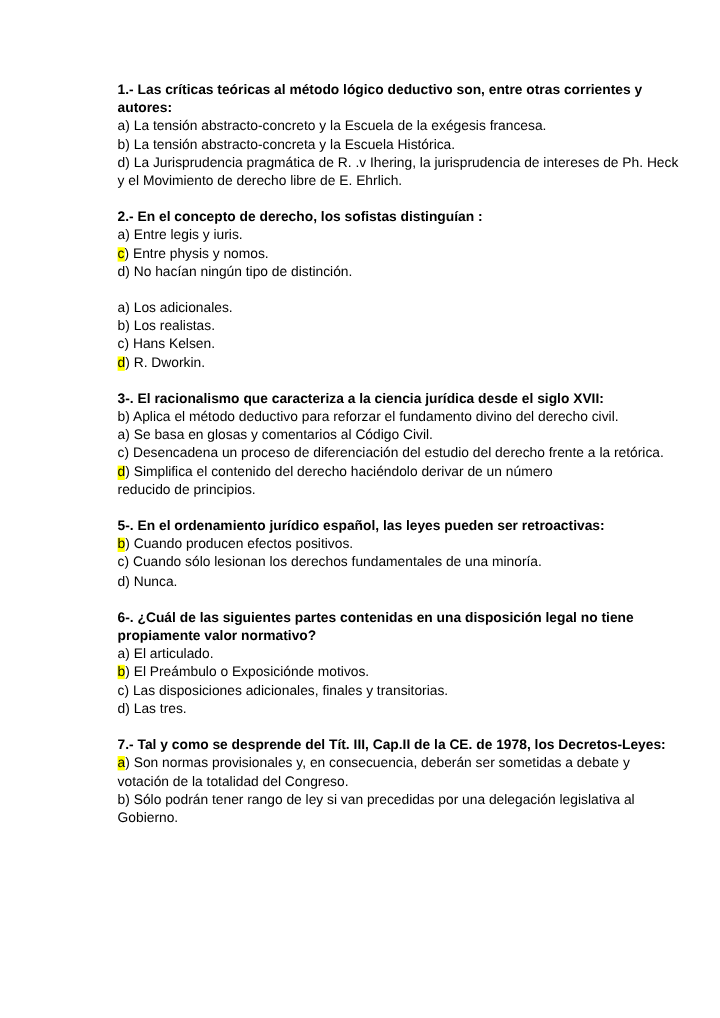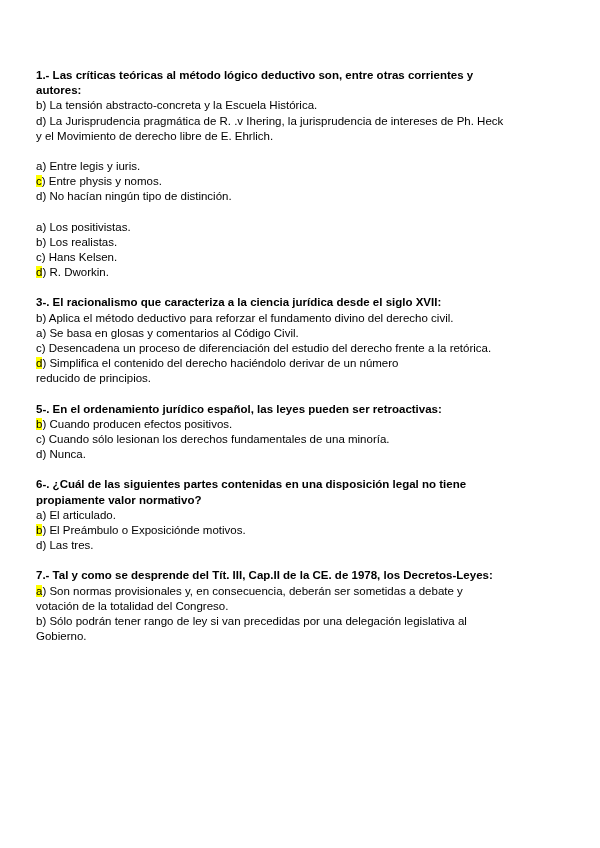--- a/index.html
+++ b/index.html
@@ -9,21 +9,21 @@
   }
   body {
     width: 600px;
     height: 848px;
     overflow: hidden;
   }
   .page {
     box-sizing: border-box;
     width: 600px;
     height: 848px;
-    padding: 68px 40px 0 36px;
+    padding: 68px 40px 0 98px;
     font-family: "Liberation Sans", "DejaVu Sans", sans-serif;
     font-size: 11.5px;
     line-height: 15.2px;
     color: #000000;
   }
   .question {
     margin: 0 0 15px 0;
   }
   .q-title {
     font-weight: 700;
@@ -40,31 +40,33 @@
   }
 </style>
 </head>
 <body style="background: rgb(255, 255, 255);">
 
 <div class="page" style="color: rgb(0, 0, 0);">
   <div class="questions">
       <div class="question">
         <div class="q-title">1.- Las críticas teóricas al método lógico deductivo son, entre otras corrientes y
 autores:</div>
+        <div class="option"><span class="opt-letter">a</span><span>) La tensión abstracto-concreto y la Escuela de la exégesis francesa.</span></div>
         <div class="option"><span class="opt-letter">b</span><span>) La tensión abstracto-concreta y la Escuela Histórica.</span></div>
         <div class="option"><span class="opt-letter">d</span><span>) La Jurisprudencia pragmática de R. .v Ihering, la jurisprudencia de intereses de Ph. Heck
 y el Movimiento de derecho libre de E. Ehrlich.</span></div>
       </div>
       <div class="question">
+        <div class="q-title">2.- En el concepto de derecho, los sofistas distinguían :</div>
         <div class="option"><span class="opt-letter">a</span><span>) Entre legis y iuris.</span></div>
         <div class="option"><span class="opt-letter" style="background-color: rgb(255, 255, 0);">c</span><span>) Entre physis y nomos.</span></div>
         <div class="option"><span class="opt-letter">d</span><span>) No hacían ningún tipo de distinción.</span></div>
       </div>
       <div class="question">
-        <div class="option"><span class="opt-letter">a</span><span>) Los positivistas.</span></div>
+        <div class="option"><span class="opt-letter">a</span><span>) Los adicionales.</span></div>
         <div class="option"><span class="opt-letter">b</span><span>) Los realistas.</span></div>
         <div class="option"><span class="opt-letter">c</span><span>) Hans Kelsen.</span></div>
         <div class="option"><span class="opt-letter" style="background-color: rgb(255, 255, 0);">d</span><span>) R. Dworkin.</span></div>
       </div>
       <div class="question">
         <div class="q-title">3-. El racionalismo que caracteriza a la ciencia jurídica desde el siglo XVII:</div>
         <div class="option"><span class="opt-letter">b</span><span>) Aplica el método deductivo para reforzar el fundamento divino del derecho civil.</span></div>
         <div class="option"><span class="opt-letter">a</span><span>) Se basa en glosas y comentarios al Código Civil.</span></div>
         <div class="option"><span class="opt-letter">c</span><span>) Desencadena un proceso de diferenciación del estudio del derecho frente a la retórica.</span></div>
         <div class="option"><span class="opt-letter" style="background-color: rgb(255, 255, 0);">d</span><span>) Simplifica el contenido del derecho haciéndolo derivar de un número
@@ -74,20 +76,21 @@
         <div class="q-title">5-. En el ordenamiento jurídico español, las leyes pueden ser retroactivas:</div>
         <div class="option"><span class="opt-letter" style="background-color: rgb(255, 255, 0);">b</span><span>) Cuando producen efectos positivos.</span></div>
         <div class="option"><span class="opt-letter">c</span><span>) Cuando sólo lesionan los derechos fundamentales de una minoría.</span></div>
         <div class="option"><span class="opt-letter">d</span><span>) Nunca.</span></div>
       </div>
       <div class="question">
         <div class="q-title">6-. ¿Cuál de las siguientes partes contenidas en una disposición legal no tiene
 propiamente valor normativo?</div>
         <div class="option"><span class="opt-letter">a</span><span>) El articulado.</span></div>
         <div class="option"><span class="opt-letter" style="background-color: rgb(255, 255, 0);">b</span><span>) El Preámbulo o Exposiciónde motivos.</span></div>
+        <div class="option"><span class="opt-letter">c</span><span>) Las disposiciones adicionales, finales y transitorias.</span></div>
         <div class="option"><span class="opt-letter">d</span><span>) Las tres.</span></div>
       </div>
       <div class="question">
         <div class="q-title">7.- Tal y como se desprende del Tít. III, Cap.II de la CE. de 1978, los Decretos-Leyes:</div>
         <div class="option"><span class="opt-letter" style="background-color: rgb(255, 255, 0);">a</span><span>) Son normas provisionales y, en consecuencia, deberán ser sometidas a debate y
 votación de la totalidad del Congreso.</span></div>
         <div class="option"><span class="opt-letter">b</span><span>) Sólo podrán tener rango de ley si van precedidas por una delegación legislativa al
 Gobierno.</span></div>
       </div>
     </div>

